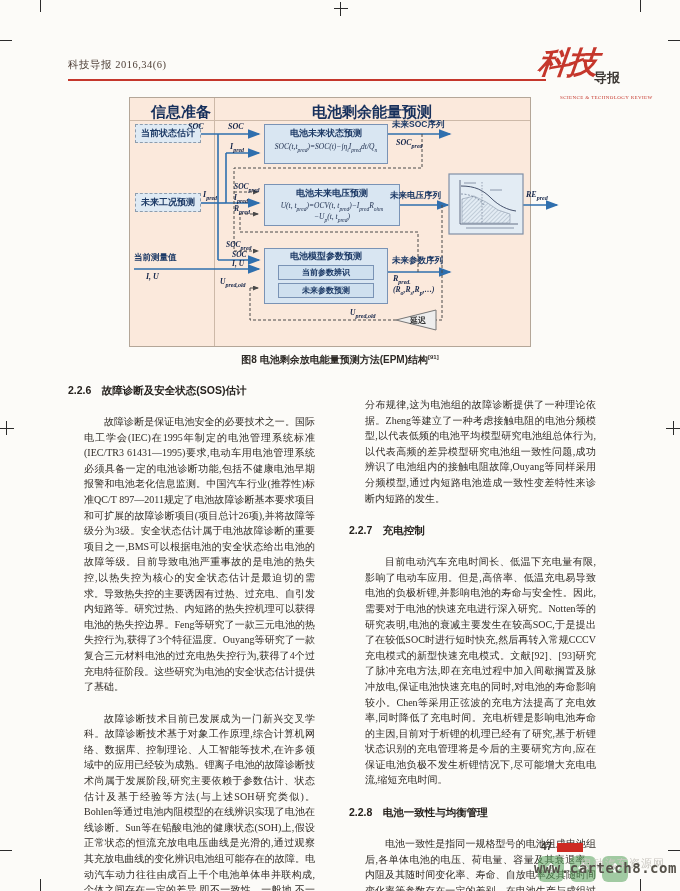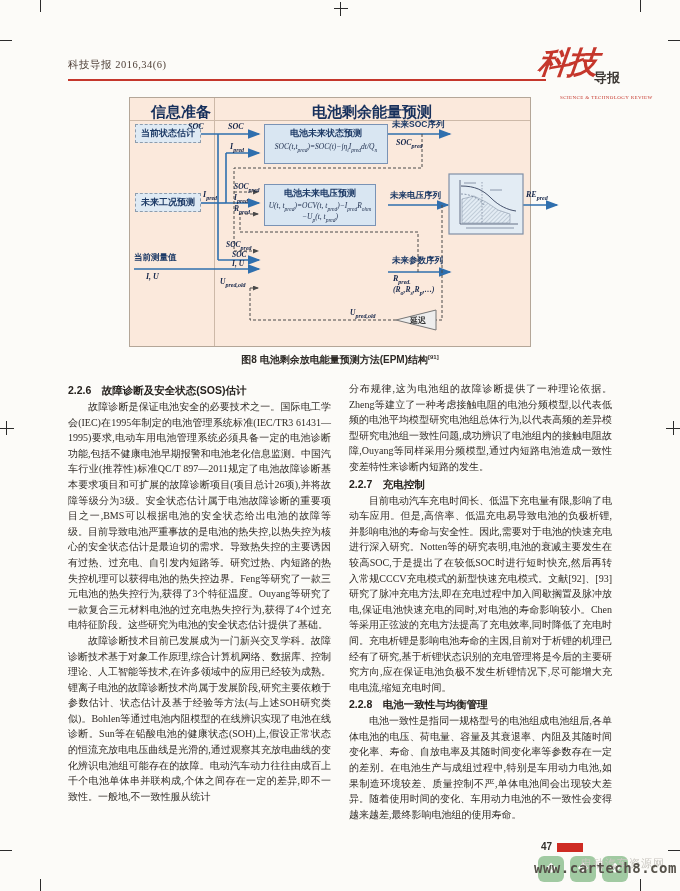--- a/index.html
+++ b/index.html
@@ -44,21 +44,21 @@
            font-size:8px;color:#333;}
 
   
   .caption{position:absolute;left:68px;top:353px;width:544px;text-align:center;
            font-family:"Liberation Sans",sans-serif;font-weight:bold;font-size:10px;color:#2e2a26;}
   .caption sup{font-size:6px;}
 
   
   .col{position:absolute;width:263px;font-size:10px;line-height:15.6px;color:#302b26;
        text-align:justify;}
-  .col p{margin:0;text-indent:2em;}
+  .col p{margin:16px;text-indent:2em;}
   .col p.noindent{text-indent:0;}
   .col h3{margin:1px 0 1px;font-size:10.5px;line-height:16px;color:#25211d;
           font-family:"Liberation Sans",sans-serif;font-weight:bold;}
 
   
   .pageno{position:absolute;left:541px;top:841px;font-size:10px;font-weight:bold;color:#33302c;
           font-family:"Liberation Sans",sans-serif;}
   .pageno-rect{position:absolute;left:557px;top:843px;width:26px;height:9px;background:#ce2b23;}
   .wm-ico{position:absolute;width:26px;height:26px;border-radius:6px;background:#58a35c;opacity:.55;
           color:#fff;text-align:center;line-height:26px;font-size:14px;z-index:1;}
@@ -162,24 +162,29 @@
     <div class="dbox dashedb" style="left:5px;top:95px;width:66px;height:19px;">
       <div class="bt">未来工况预测</div>
     </div>
     <div class="dl" style="left:4px;top:155px;">当前测量值</div>
     <div class="ds" style="left:16px;top:175px;">I, U</div>
 
     <div class="dbox" style="left:134px;top:26px;width:124px;height:40px;">
       <div class="bt">电池未来状态预测</div>
       <div class="eq">SOC(t,t<sub>pred</sub>)=SOC(t)−∫η<sub>i</sub>I<sub>pred</sub>dt/Q<sub>n</sub></div>
     </div>
-    <div class="dbox" style="left:134px;top:86px;width:112px;height:42px;">
+    <div class="dbox" style="left:134px;top:86px;width:136px;height:42px;">
       <div class="bt">电池未来电压预测</div>
       <div class="eq" style="margin-top:2px;">U(t, t<sub>pred</sub>)=OCV(t, t<sub>pred</sub>)−I<sub>pred</sub>R<sub>ohm</sub></div>
       <div class="eq" style="margin-top:0;">−U<sub>p</sub>(t, t<sub>pred</sub>)</div>
+    </div>
+    <div class="dbox" style="left:134px;top:150px;width:124px;height:56px;">
+      <div class="bt" style="margin-top:2px;">电池模型参数预测</div>
+      <div class="ibox">当前参数辨识</div>
+      <div class="ibox">未来参数预测</div>
     </div>
 
     <div class="ds" style="left:58px;top:25px;">SOC</div>
     <div class="ds" style="left:98px;top:25px;">SOC</div>
     <div class="ds" style="left:73px;top:93px;">I<sub>pred</sub></div>
     <div class="ds" style="left:100px;top:45px;">I<sub>pred</sub></div>
 
     <div class="ds sm" style="left:104px;top:85px;">SOC<sub>pred</sub></div>
     <div class="ds sm" style="left:104px;top:96px;">I<sub>pred</sub></div>
     <div class="ds sm" style="left:104px;top:107px;">R<sub>pred</sub></div>

